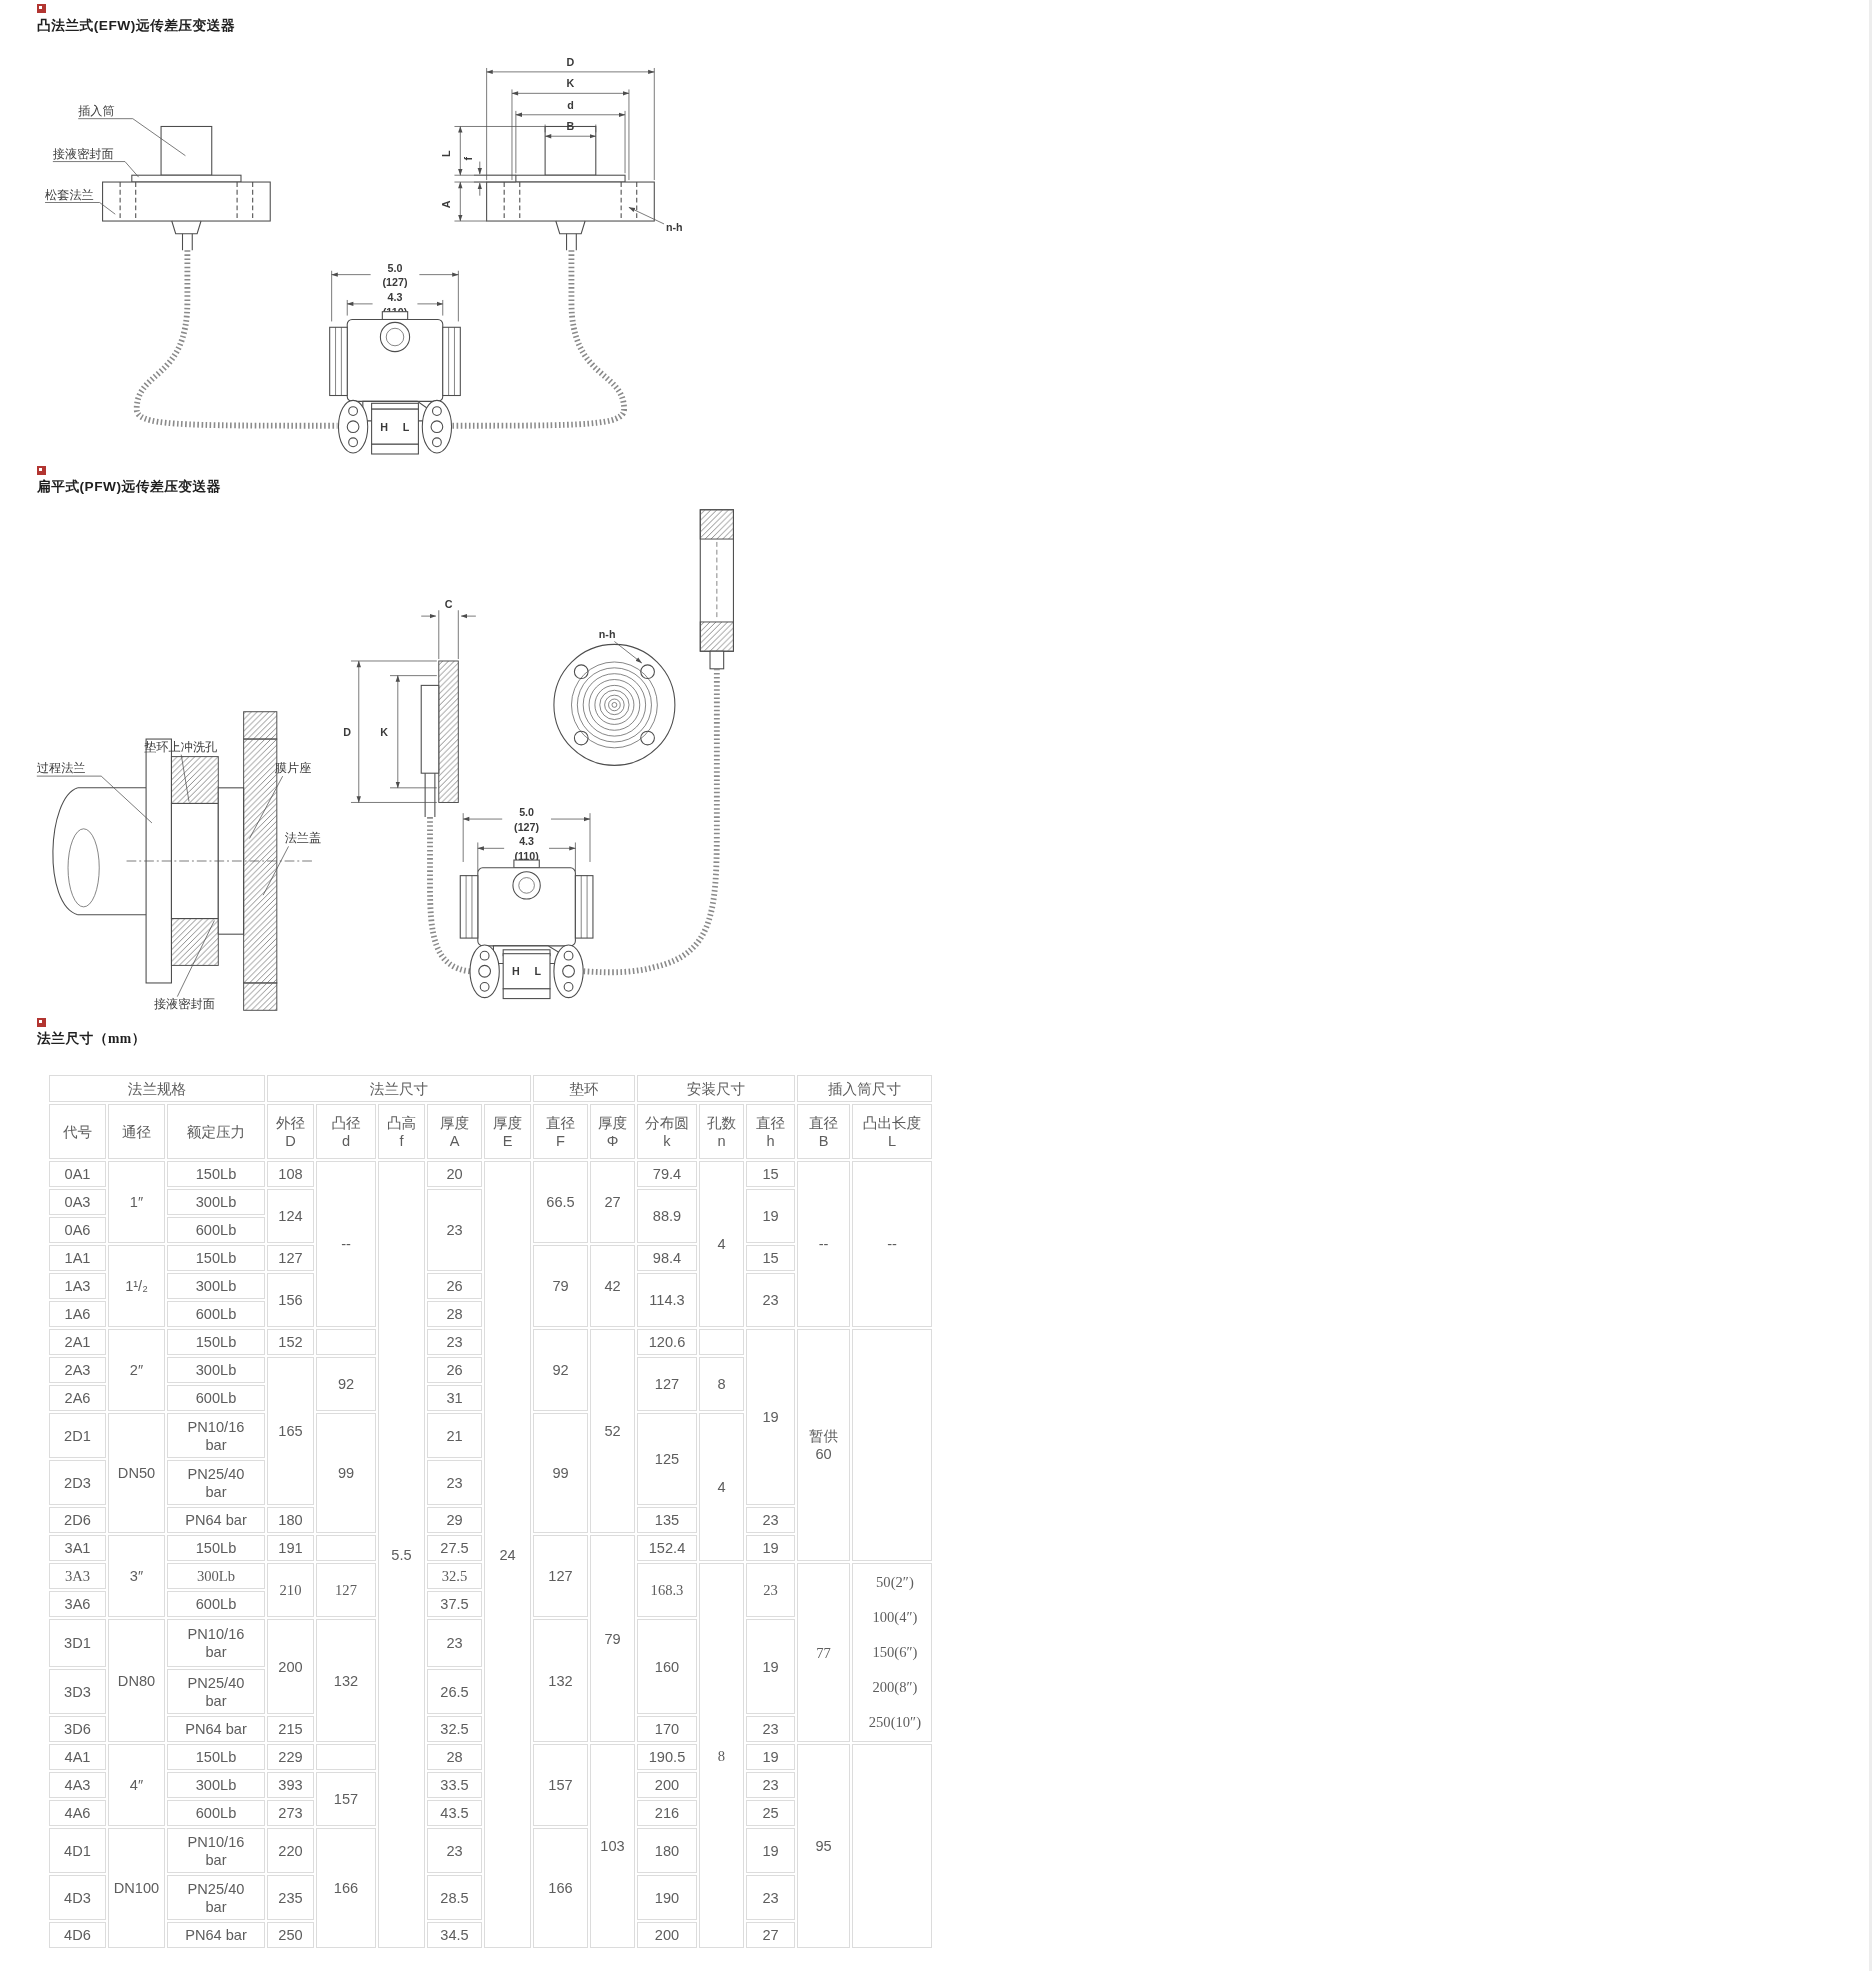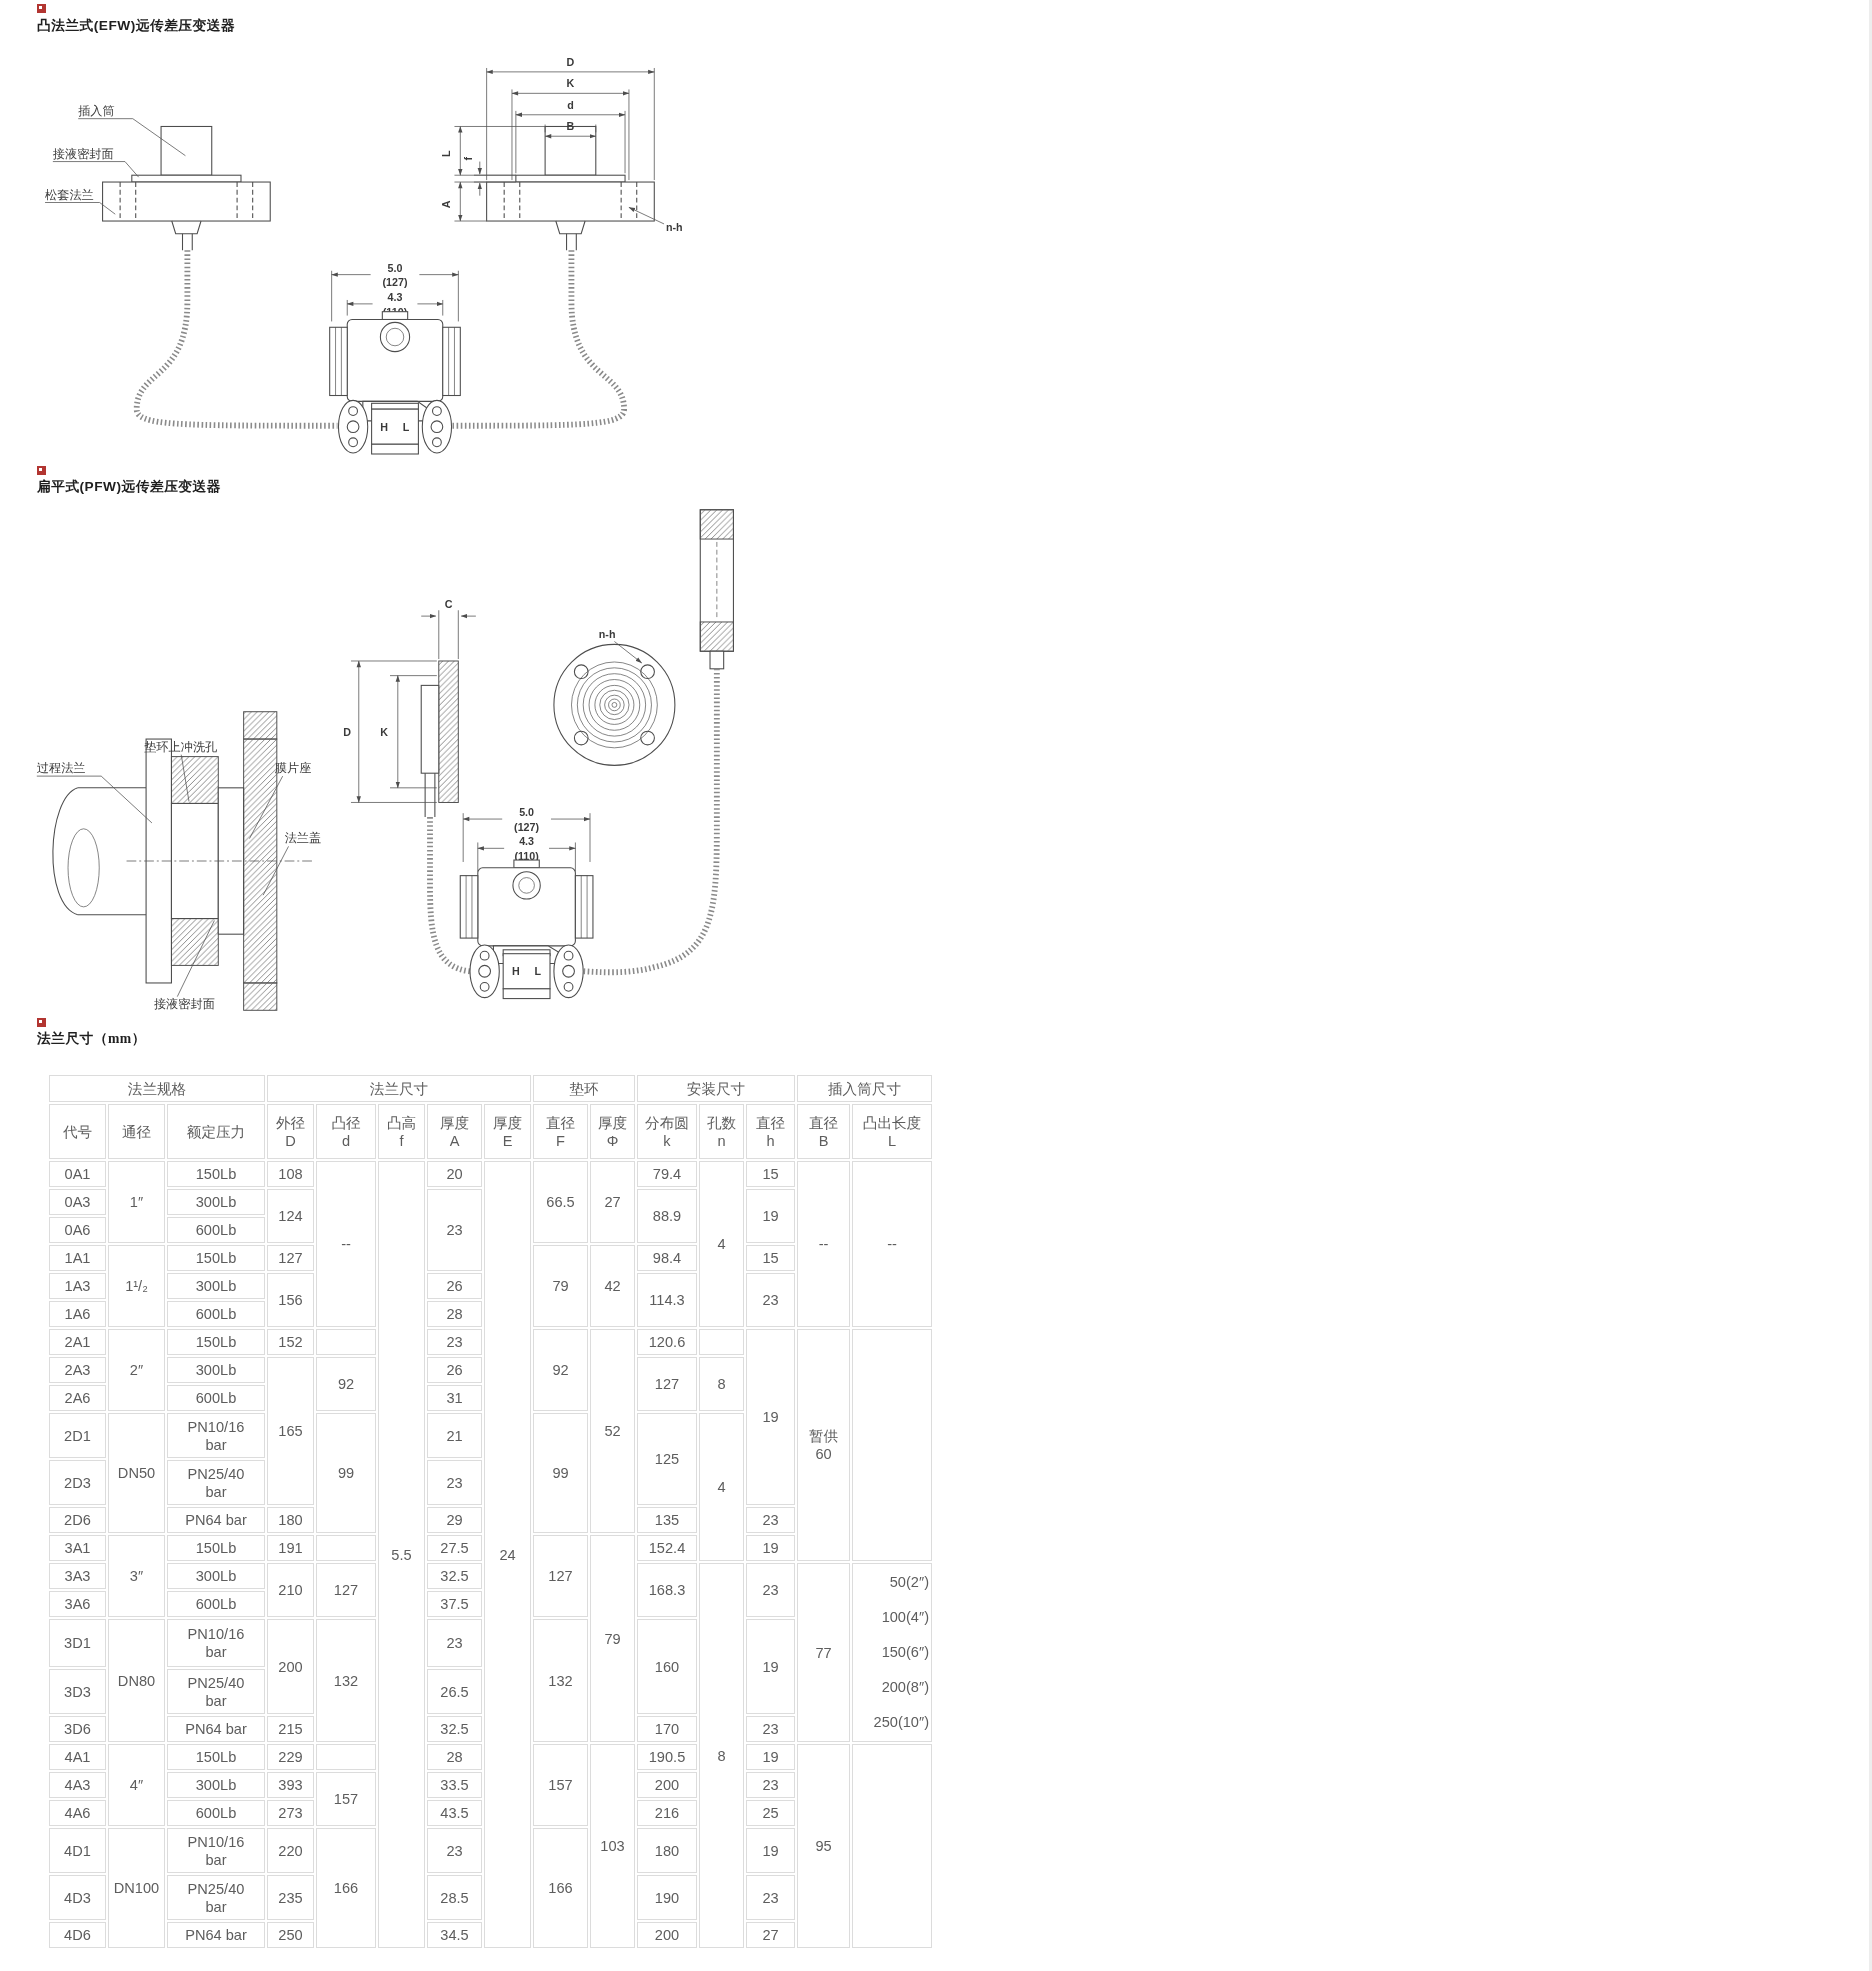--- a/index.html
+++ b/index.html
@@ -19,21 +19,21 @@
   .dimln{stroke:#555;stroke-width:.8;fill:none;}
   .white{fill:#ffffff;stroke:#4d4d4d;stroke-width:1.1;}
   .cap{stroke:#8a8a8a;stroke-width:6;fill:none;stroke-dasharray:1.6 2.6;}
   
   .tbl-wrap{position:absolute;left:47px;top:1073px;}
   table{border-collapse:separate;border-spacing:2.9px;table-layout:fixed;}
   th,td{border:1px solid #dcdcdc;background:#fff;color:#5d5d5d;font-size:14.6px;font-weight:normal;
         text-align:center;vertical-align:middle;padding:1px 2px;white-space:pre-line;line-height:1.25;}
   thead tr.grp th{height:23.4px;}
   thead tr.cols th{height:51px;}
-  td.lines{text-align:right;padding-left:7.8px;line-height:35px;}
+  td.lines{text-align:center;padding-left:7.8px;line-height:35px;}
   .page-edge{position:absolute;right:0;top:0;width:2.9px;height:1972px;background:#ededed;}
 </style>
 </head>
 <body>
 
 <div class="bullet" style="left:37px;top:3.9px;"></div>
 <div class="sec-title" style="left:37px;top:17px;">凸法兰式(EFW)远传差压变送器</div>
 
 <svg class="drawing" style="left:39px;top:29px;width:712px;height:502px;" viewBox="0 0 730 515">
   <defs>
@@ -433,21 +433,21 @@
           <td rowspan="3">3″</td>
           <td>150Lb</td>
           <td>191</td>
           <td></td>
           <td>27.5</td>
           <td rowspan="3">127</td>
           <td rowspan="6">79</td>
           <td>152.4</td>
           <td>19</td>
         </tr>
-        <tr style="height: 26px;">
+        <tr style="height: 26px; font-family: Liberation Serif, serif;">
           <td>3A3</td>
           <td>300Lb</td>
           <td rowspan="2">210</td>
           <td rowspan="2">127</td>
           <td>32.5</td>
           <td rowspan="2">168.3</td>
           <td rowspan="11">8</td>
           <td rowspan="2">23</td>
           <td rowspan="5">77</td>
           <td rowspan="5" class="lines">50(2″)

